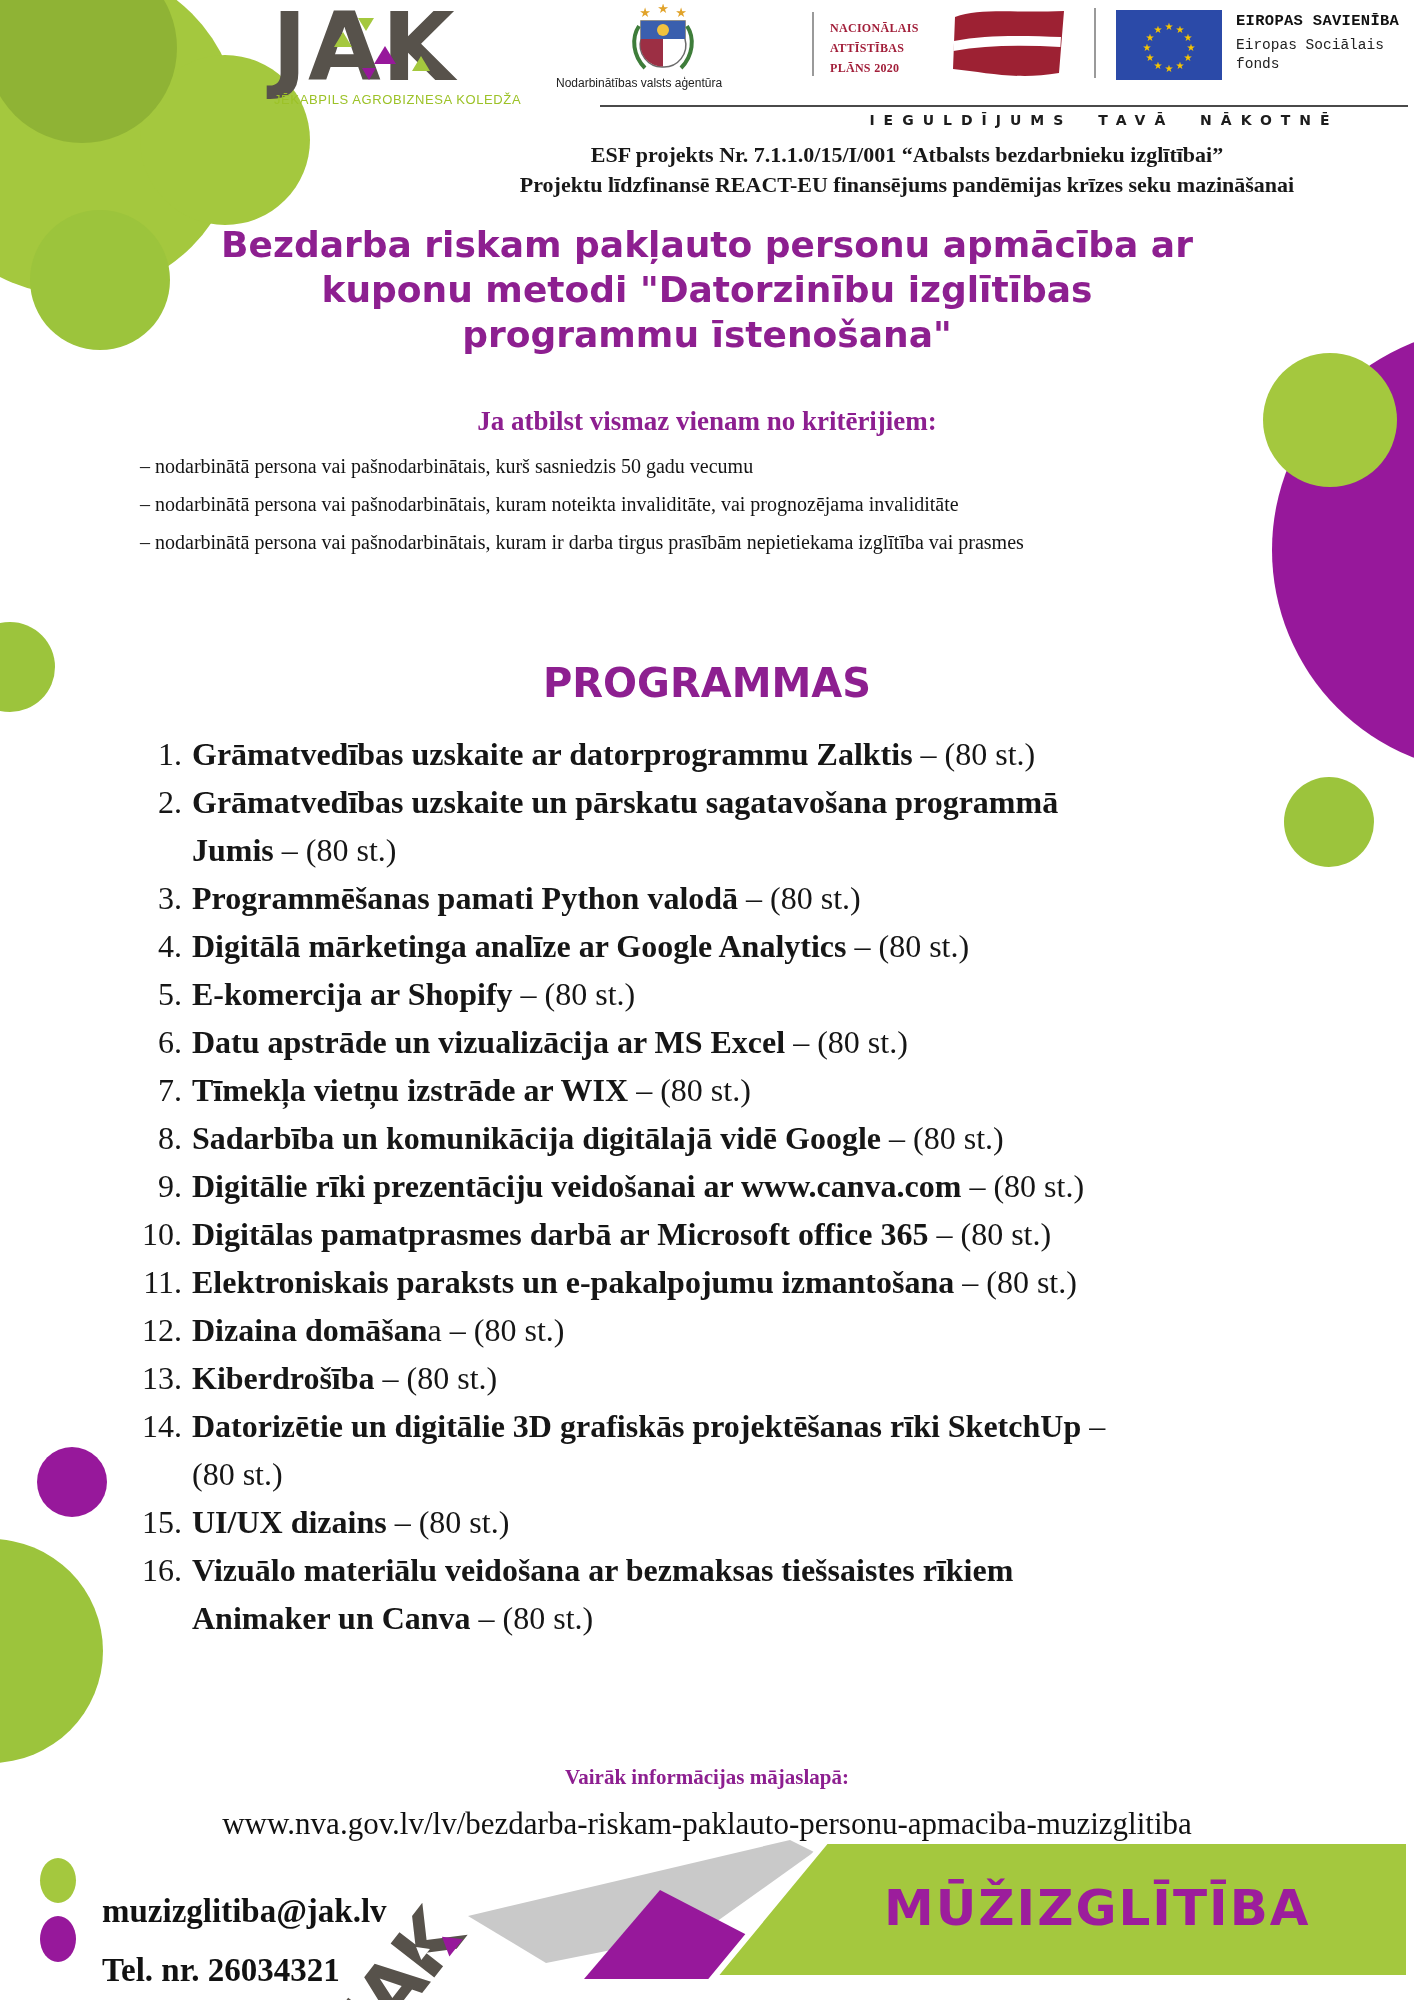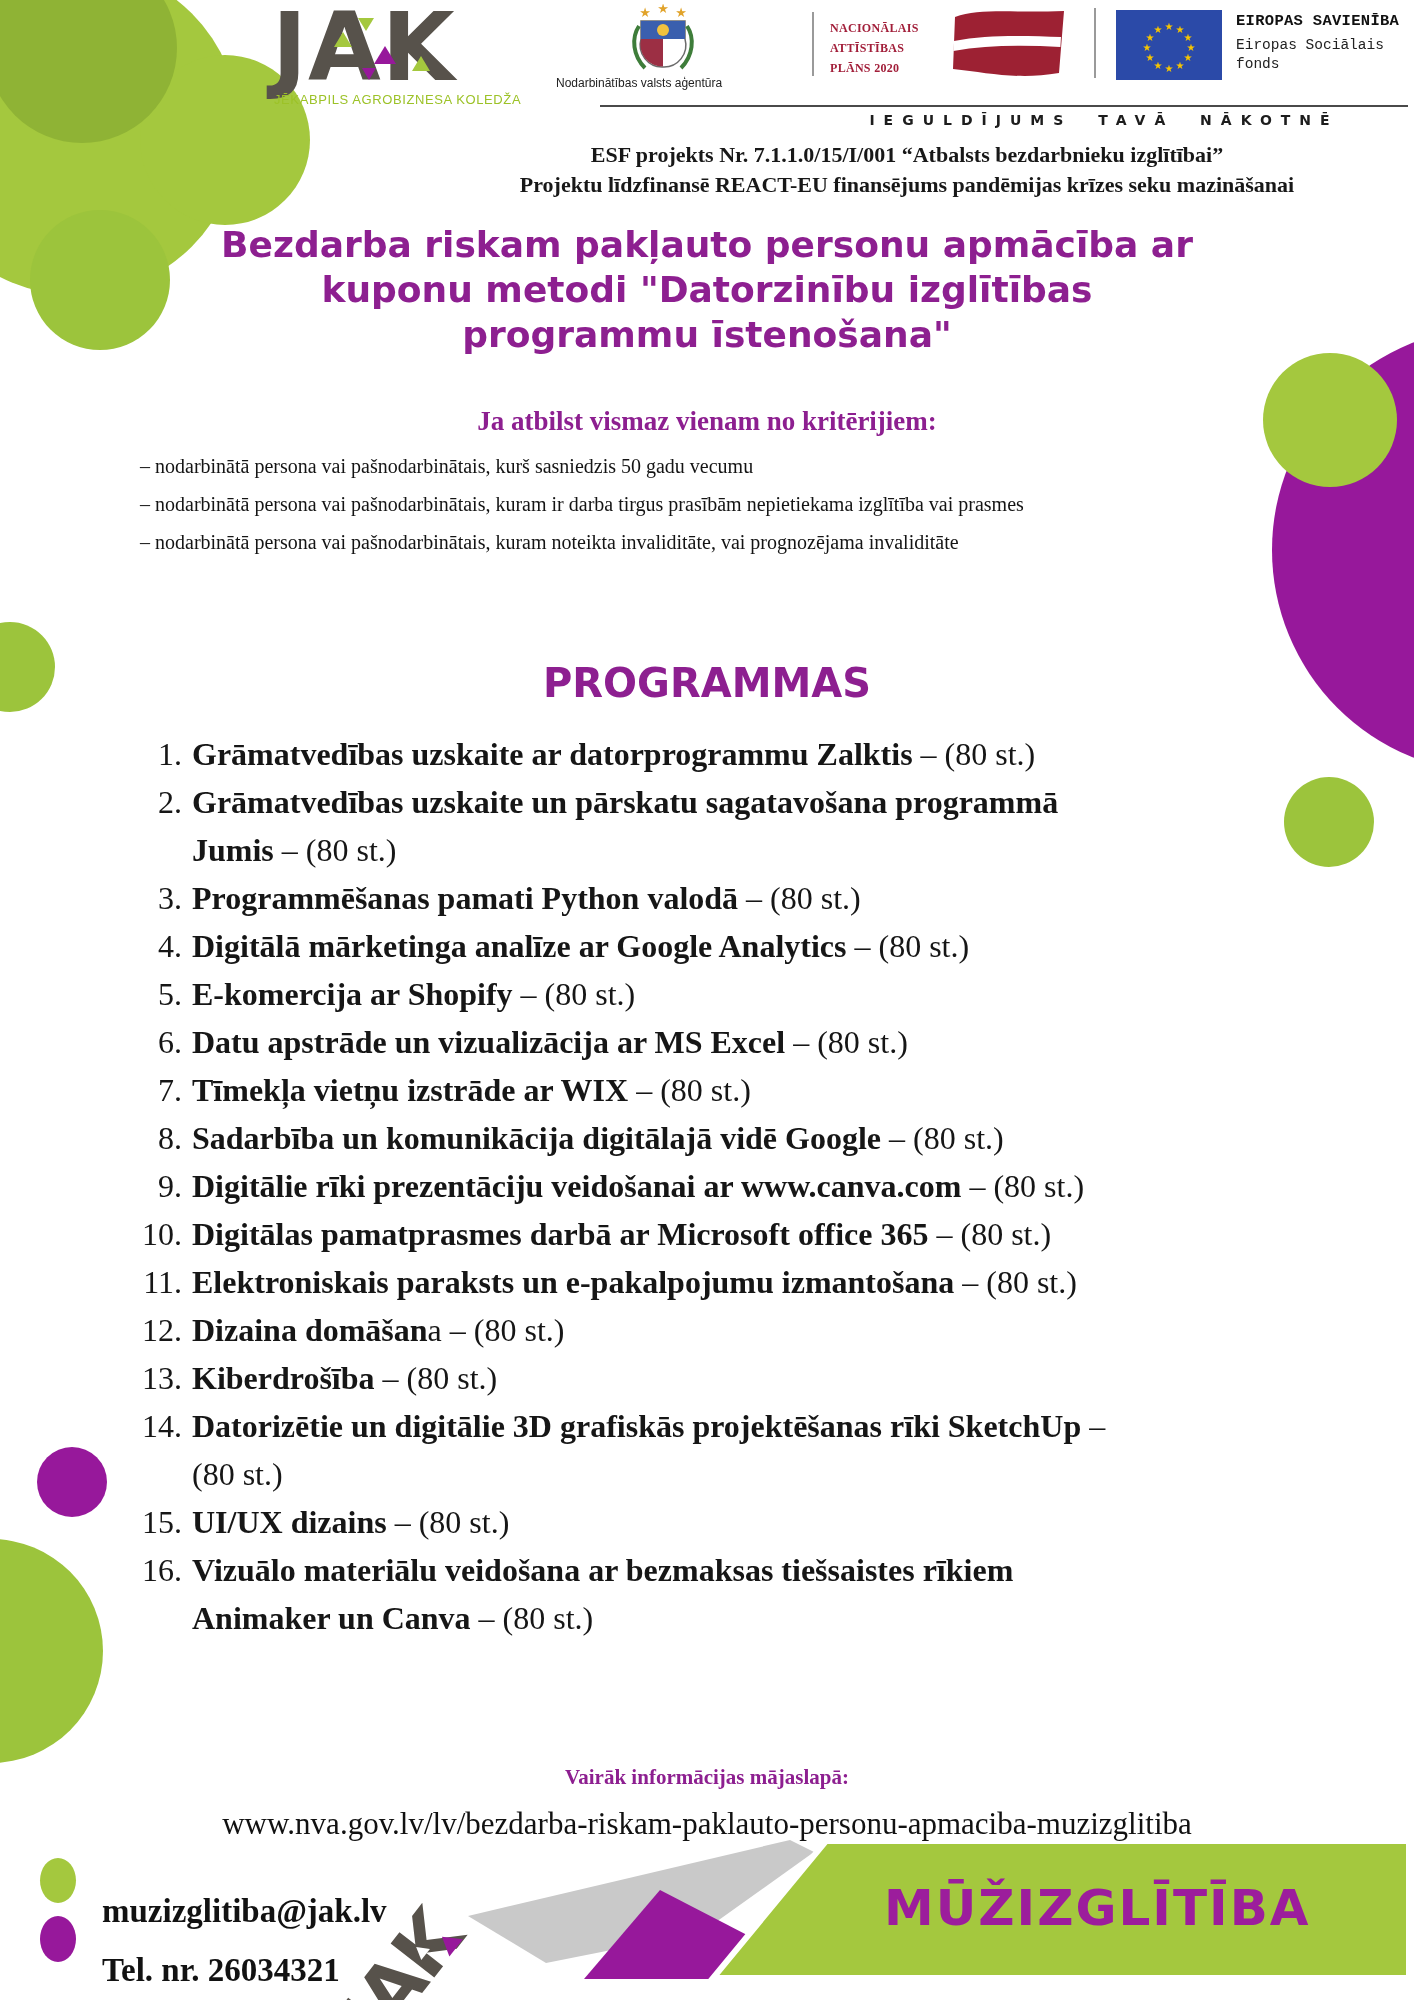--- a/index.html
+++ b/index.html
@@ -177,22 +177,22 @@
 
   <div class="main-title z2">
     <div>Bezdarba riskam pakļauto personu apmācība ar</div>
     <div>kuponu metodi "Datorzinību izglītības</div>
     <div>programmu īstenošana"</div>
   </div>
 
   <div class="crit-head z2">Ja atbilst vismaz vienam no kritērijiem:</div>
   <div class="criteria z2">
     <div>– nodarbinātā persona vai pašnodarbinātais, kurš sasniedzis 50 gadu vecumu</div>
+    <div>– nodarbinātā persona vai pašnodarbinātais, kuram noteikta invaliditāte, vai prognozējama invaliditāte</div>
     <div>– nodarbinātā persona vai pašnodarbinātais, kuram ir darba tirgus prasībām nepietiekama izglītība vai prasmes</div>
-    <div>– nodarbinātā persona vai pašnodarbinātais, kuram noteikta invaliditāte, vai prognozējama invaliditāte</div>
   </div>
 
   <div class="prog-head z2">PROGRAMMAS</div>
   <div class="prog-list z2">
       <div class="prog-row">
         <div class="prog-num">1.</div>
         <div class="prog-text">
           <div class="prog-line"><span class="b">Grāmatvedības uzskaite ar datorprogrammu Zalktis</span><span class="p"> – (80 st.)</span></div>
         </div>
       </div>

